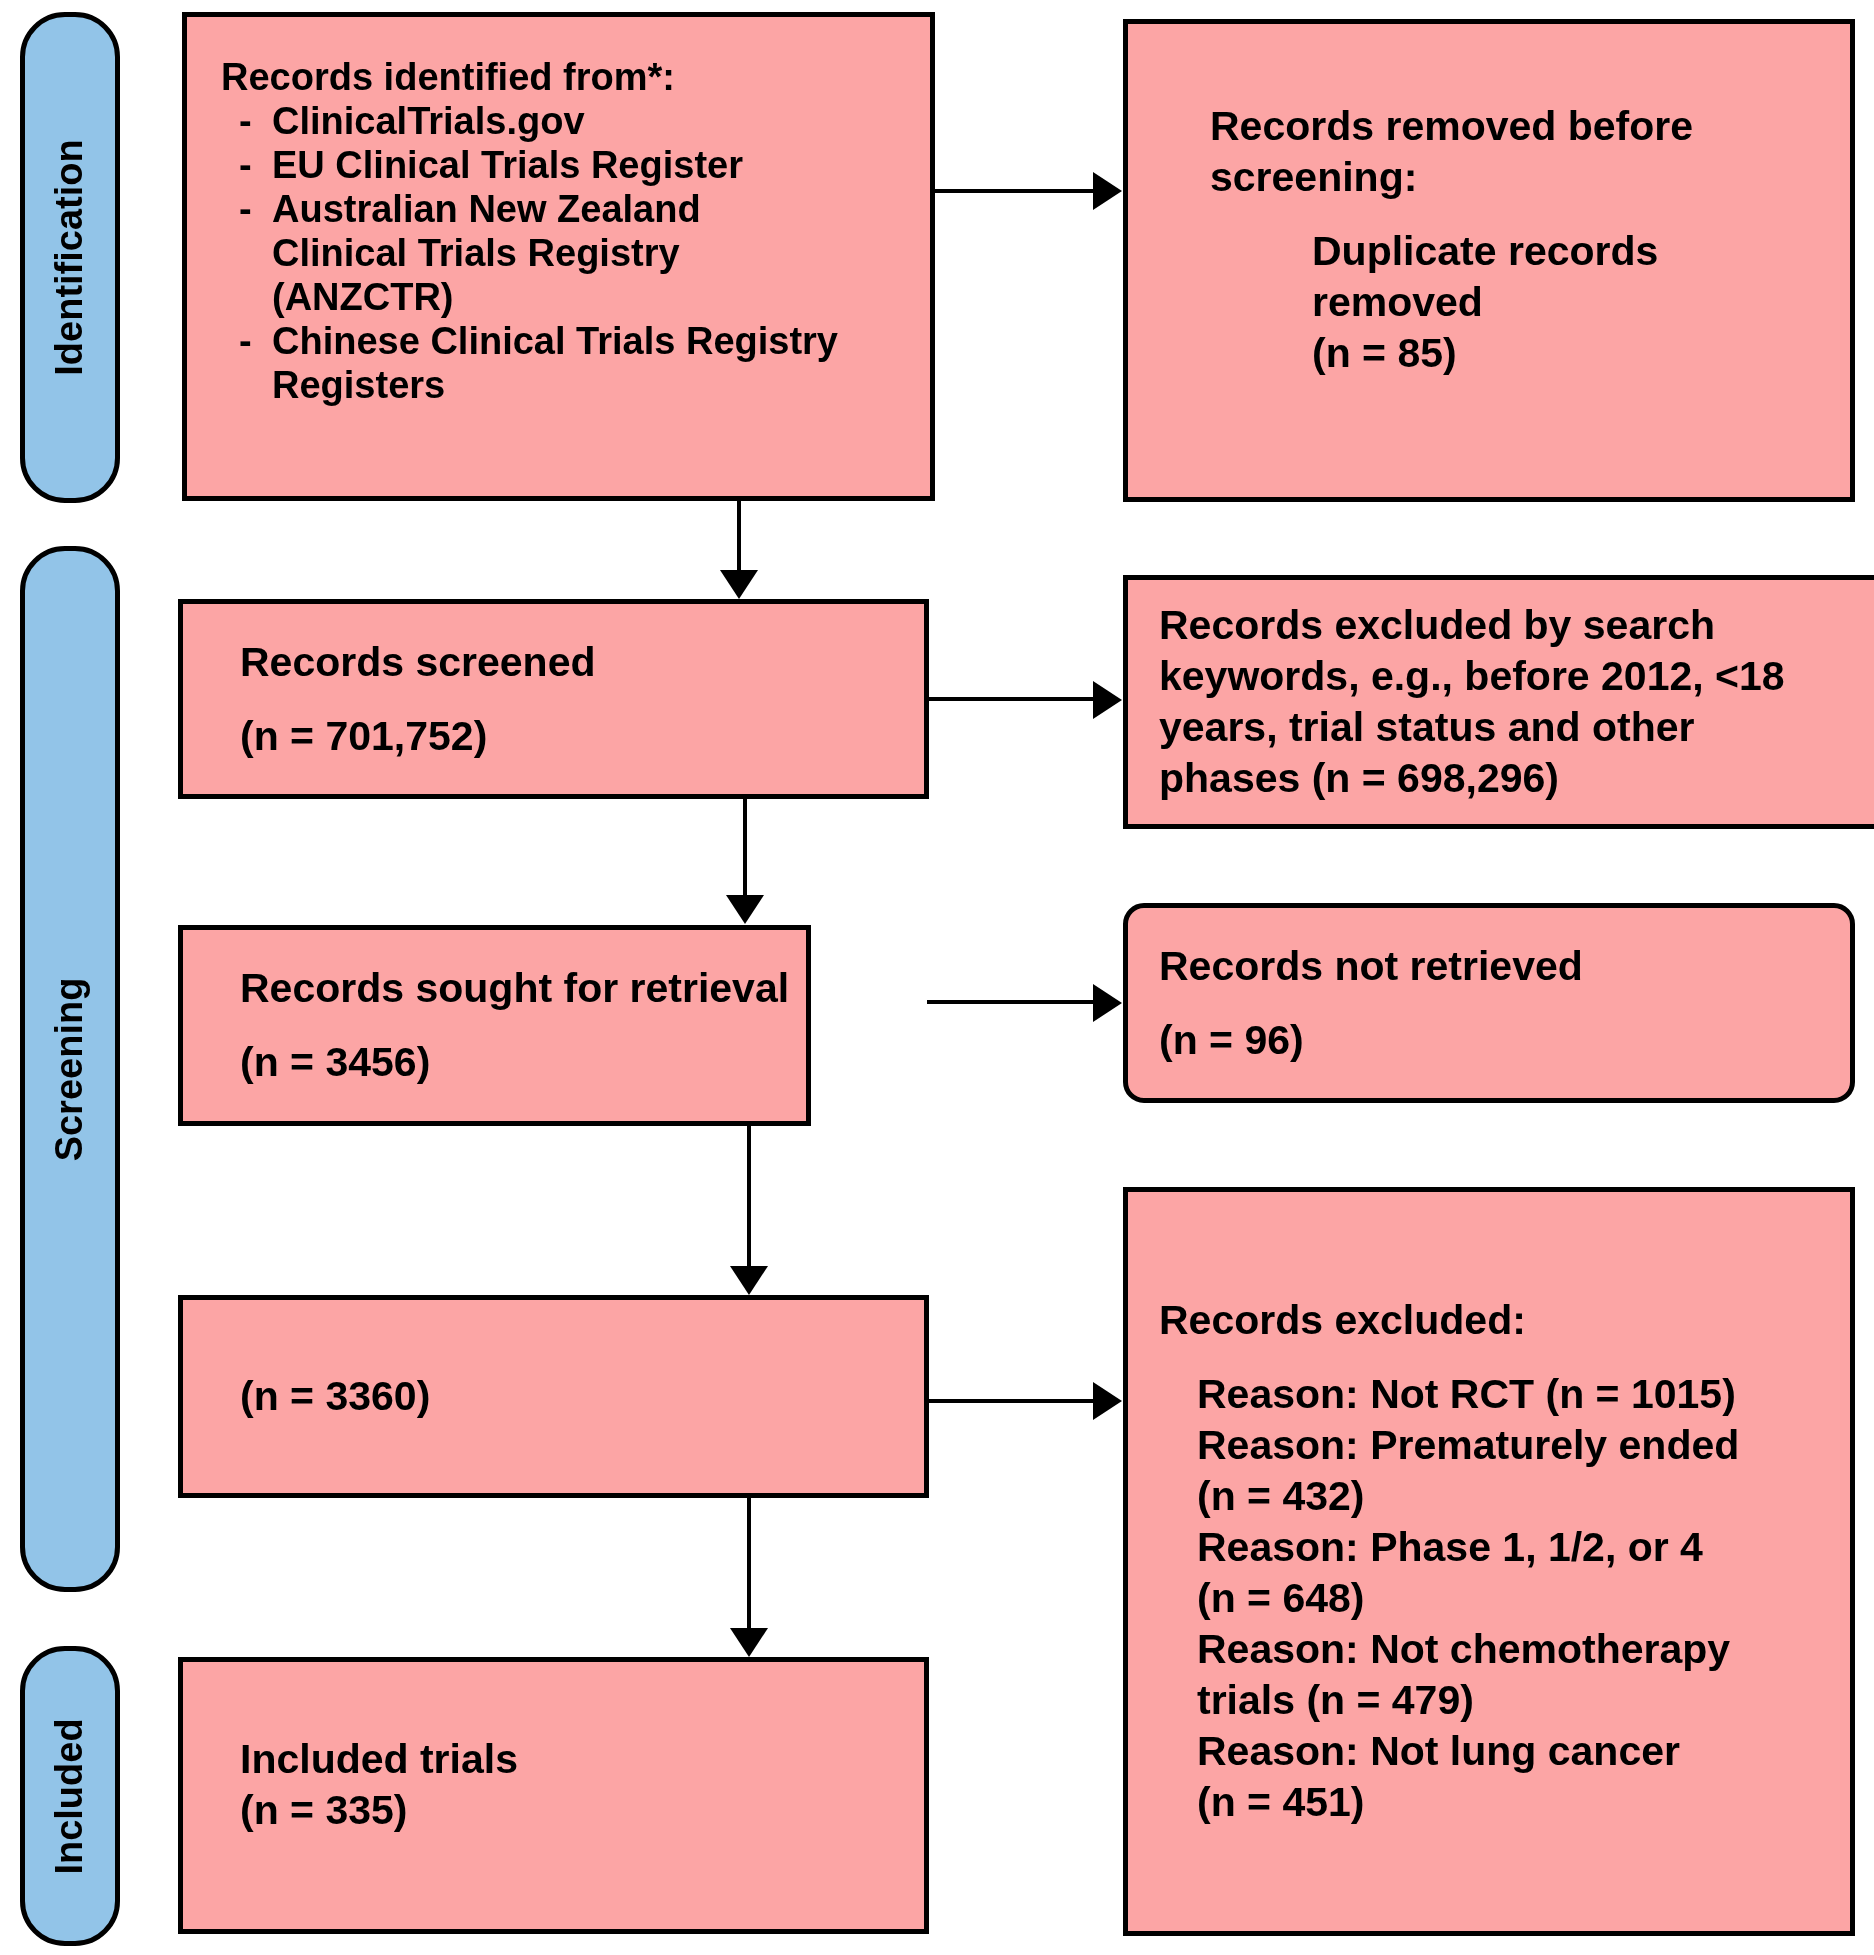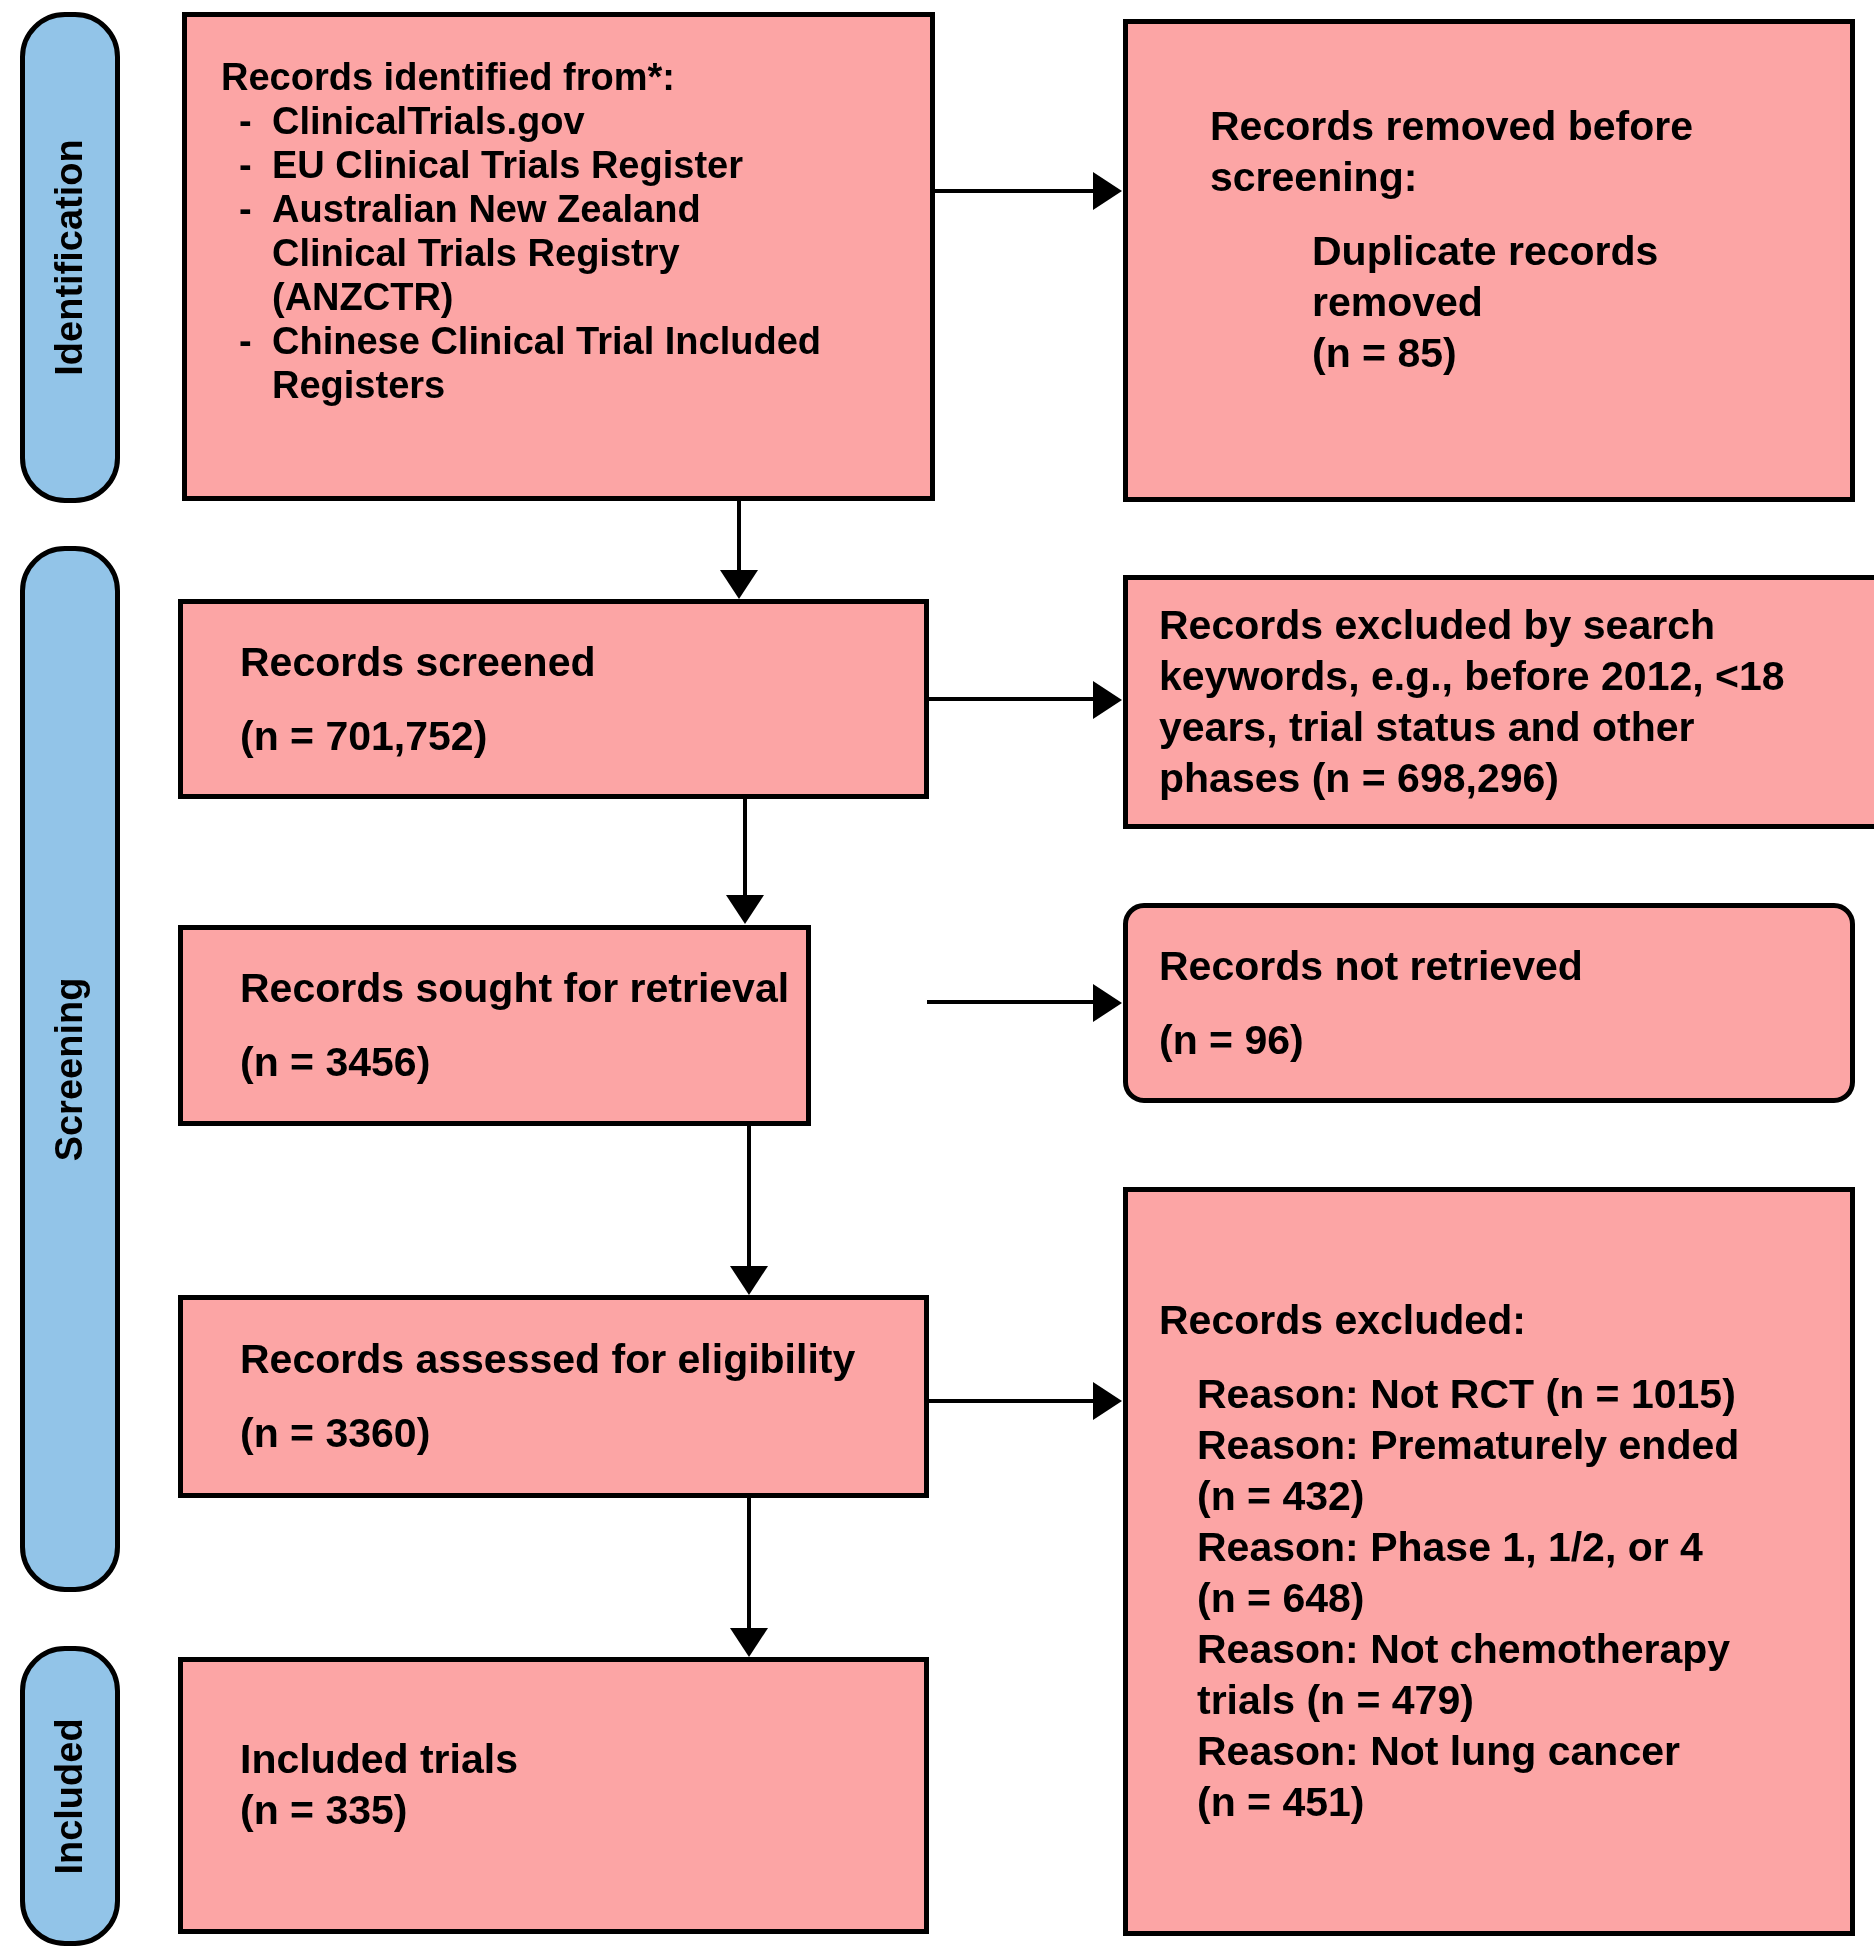--- a/index.html
+++ b/index.html
@@ -69,38 +69,37 @@
         <span class="pre">EU Clinical Trials Register</span>
       </div>
         <div class="src-item">
         <span class="src-dash">-</span>
         <span class="pre">Australian New Zealand
 Clinical Trials Registry
 (ANZCTR)</span>
       </div>
         <div class="src-item">
         <span class="src-dash">-</span>
-        <span class="pre">Chinese Clinical Trial Included
+        <span class="pre">Chinese Clinical Trials Registry
 Registers</span>
       </div>
       </div>
   </div>
 
   <div class="node flexcol" id="box-screened">
     <div>Records screened</div>
     <div>(n = 701,752)</div>
   </div>
 
   <div class="node flexcol" id="box-sought">
     <div>Records sought for retrieval</div>
     <div>(n = 3456)</div>
   </div>
 
   <div class="node flexcol" id="box-assessed">
-    <div>Records assessed for eligibility</div>
     <div>(n = 3360)</div>
   </div>
 
   <div class="node" id="box-included-trials">
     <div>Included trials</div>
     <div>(n = 335)</div>
   </div>
 
   <div class="node flexcol" id="box-removed">
     <div class="pre">Records removed before

